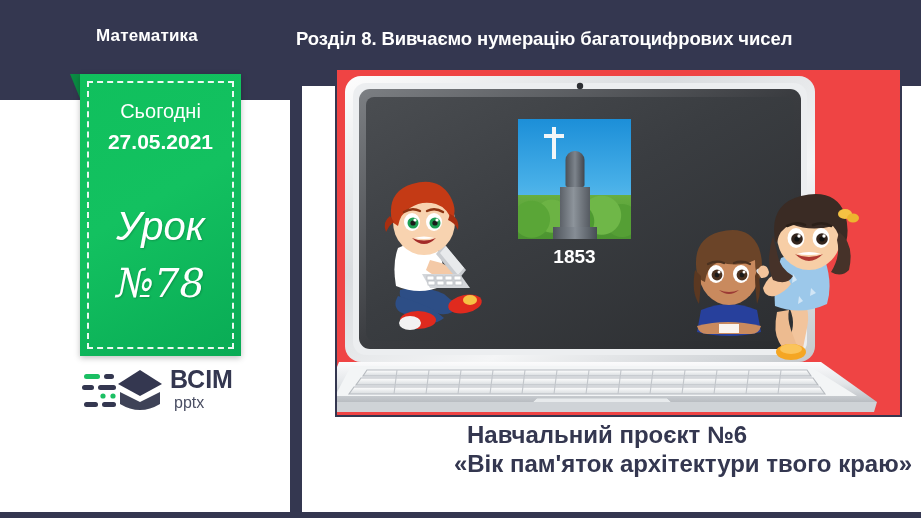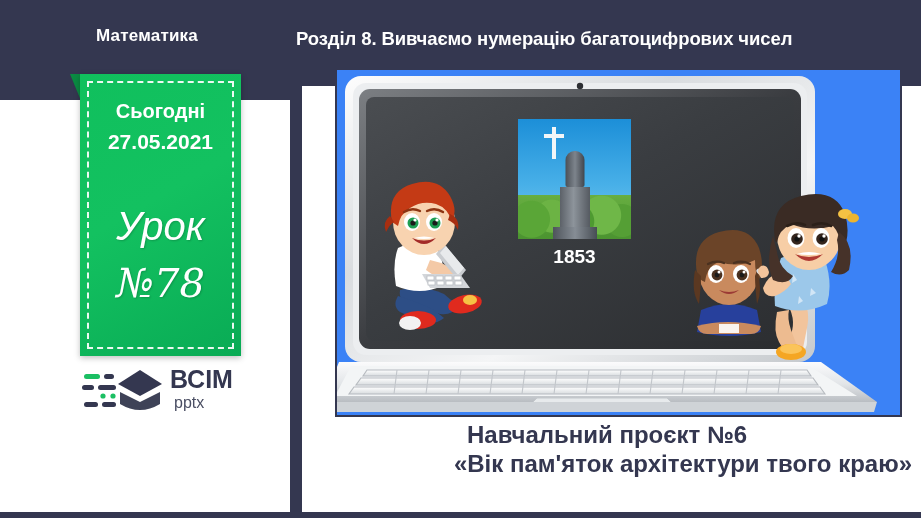--- a/index.html
+++ b/index.html
@@ -38,21 +38,21 @@
     position:absolute; left:80px; top:74px; width:161px; height:282px;
     background:linear-gradient(150deg,#10c05d 0%,#13c160 45%,#09ab55 100%);
     box-shadow:0 2px 6px rgba(0,0,0,.25);
   }
   .green-card:after{
     content:"";position:absolute; left:7px; top:7px; right:7px; bottom:7px;
     border:2px dashed rgba(255,255,255,.92);
   }
   .today-word{
     position:absolute; left:0; right:0; top:26px;
-    text-align:center; color:#ffffff; font-size:20px; font-weight:bold;
+    text-align:center; color:#ffffff; font-size:20px; font-weight:normal;
   }
   .today-date{
     position:absolute; left:0; right:0; top:56px;
     text-align:center; color:#ffffff; font-size:21px; font-weight:bold;
   }
   .lesson-word{
     position:absolute; left:0; right:0; top:130px;
     text-align:center; color:#ffffff; font-size:40px;
     font-family:Liberation Sans, sans-serif; font-style:italic;
     text-shadow:1px 1px 2px rgba(0,0,0,.18);
@@ -71,21 +71,21 @@
   .logo svg{display:block;}
 
   
   .right-panel{
     position:absolute; left:302px; top:86px; width:630px; height:426px;
     background:#ffffff;
   }
   
   .laptop-card{
     position:absolute; left:335px; top:68px; width:563px; height:345px;
-    background:#3b82f6; border:2px solid #343750;
+    background:#ef4444; border:2px solid #343750;
   }
 
   
   .laptop{position:absolute; left:0; top:0; width:563px; height:345px;}
   .laptop svg{display:block;}
 
   
   .monument-pic{
     position:absolute; left:181px; top:49px; width:113px; height:120px;
     overflow:hidden; background:#2f9fe0;

